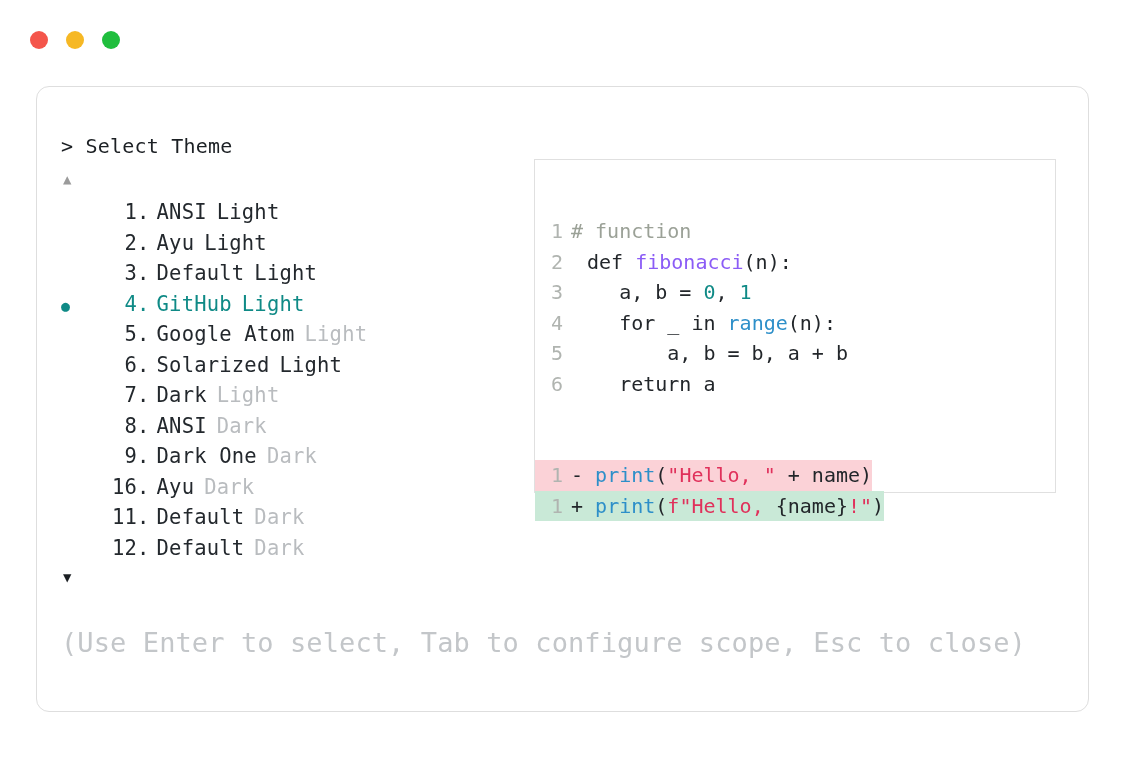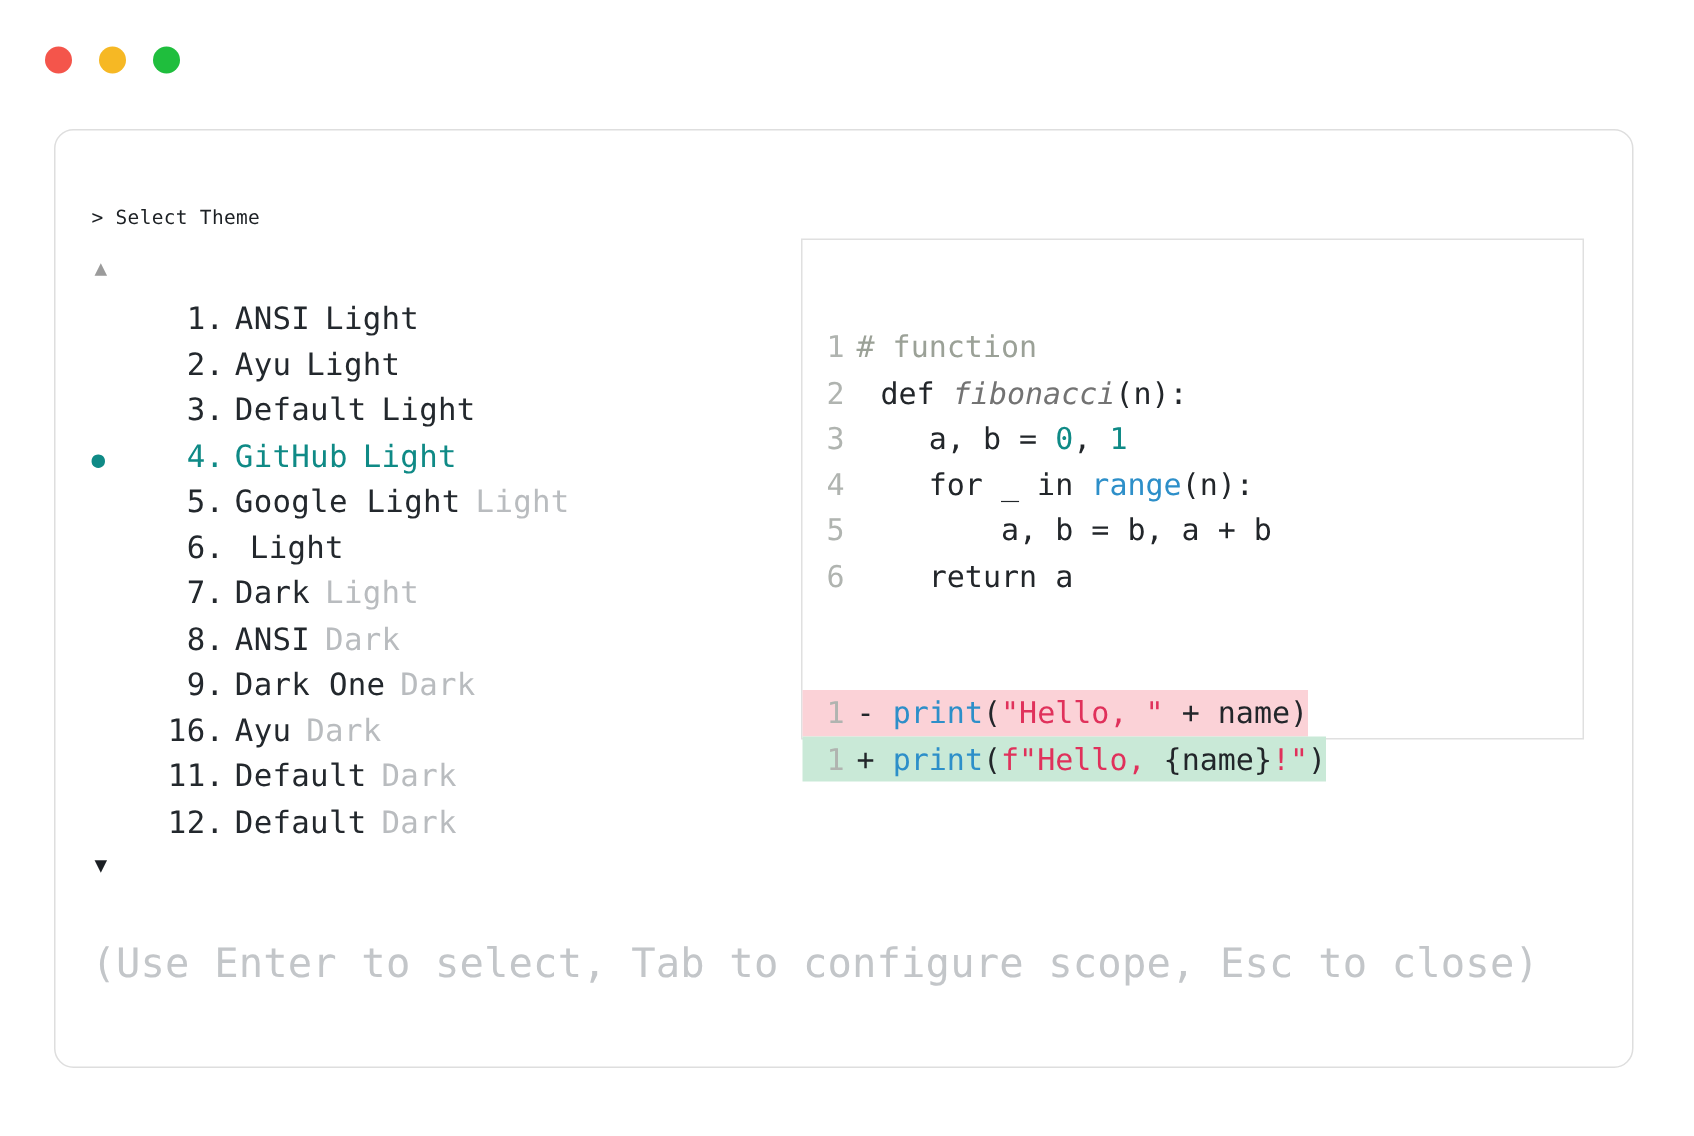--- a/index.html
+++ b/index.html
@@ -59,21 +59,21 @@
     width: 470px;
   }
   .right-pane {
     position: absolute;
     left: 497px;
     top: 46px;
     width: 532px;
   }
 
   .pane-heading {
-    font-size: 13px;
+    font-size: 20px;
     line-height: 26px;
     color: #1c2024;
     letter-spacing: 0.2px;
     white-space: pre;
   }
 
   
   .scroll-arrow {
     font-size: 14px;
     line-height: 16px;
@@ -166,21 +166,21 @@
     padding-left: 16px;
   }
   .diff-wrap { display: block; height: 30.5px; }
   .diff-del { background: #fbd2d7; }
   .diff-add { background: #c9e9d7; }
   .diff-sign { color: #22262a; }
 
   
   .tok-comment { color: #9ba197; }
   .tok-def     { color: #22262a; margin-left: 16px; }
-  .tok-fn      { color: #737373; font-style: italic; }
+  .tok-fn      { color: #8b5cf6; }
   .tok-punc    { color: #22262a; }
   .tok-plain   { color: #22262a; }
   .tok-num     { color: #0f8a86; }
   .tok-builtin { color: #2d8fc9; }
   .tok-call    { color: #2d8fc9; }
   .tok-str     { color: #e0315b; }
 
   
   .hint {
     position: absolute;
@@ -208,22 +208,22 @@
     <div class="left-pane">
       <div class="pane-heading">&gt; Select Theme</div>
 
       <div class="scroll-arrow up">▲</div>
 
       <ul class="theme-list" id="theme-list">
           <li class="theme-row"><span class="bullet-cell"></span><span class="idx-cell">1</span><span class="dot-cell">.</span><span class="name-cell">ANSI</span><span class="variant-cell variant-strong">Light</span></li>
           <li class="theme-row"><span class="bullet-cell"></span><span class="idx-cell">2</span><span class="dot-cell">.</span><span class="name-cell">Ayu</span><span class="variant-cell variant-strong">Light</span></li>
           <li class="theme-row"><span class="bullet-cell"></span><span class="idx-cell">3</span><span class="dot-cell">.</span><span class="name-cell">Default</span><span class="variant-cell variant-strong">Light</span></li>
           <li class="theme-row selected"><span class="bullet-cell">●</span><span class="idx-cell">4</span><span class="dot-cell">.</span><span class="name-cell">GitHub</span><span class="variant-cell ">Light</span></li>
-          <li class="theme-row"><span class="bullet-cell"></span><span class="idx-cell">5</span><span class="dot-cell">.</span><span class="name-cell">Google Light</span><span class="variant-cell variant-dim">Light</span></li>
-          <li class="theme-row"><span class="bullet-cell"></span><span class="idx-cell">6</span><span class="dot-cell">.</span><span class="variant-cell variant-strong">Light</span></li>
+          <li class="theme-row"><span class="bullet-cell"></span><span class="idx-cell">5</span><span class="dot-cell">.</span><span class="name-cell">Google Atom</span><span class="variant-cell variant-dim">Light</span></li>
+          <li class="theme-row"><span class="bullet-cell"></span><span class="idx-cell">6</span><span class="dot-cell">.</span><span class="name-cell">Solarized</span><span class="variant-cell variant-strong">Light</span></li>
           <li class="theme-row"><span class="bullet-cell"></span><span class="idx-cell">7</span><span class="dot-cell">.</span><span class="name-cell">Dark</span><span class="variant-cell variant-dim">Light</span></li>
           <li class="theme-row"><span class="bullet-cell"></span><span class="idx-cell">8</span><span class="dot-cell">.</span><span class="name-cell">ANSI</span><span class="variant-cell variant-dim">Dark</span></li>
           <li class="theme-row"><span class="bullet-cell"></span><span class="idx-cell">9</span><span class="dot-cell">.</span><span class="name-cell">Dark One</span><span class="variant-cell variant-dim">Dark</span></li>
           <li class="theme-row"><span class="bullet-cell"></span><span class="idx-cell">16</span><span class="dot-cell">.</span><span class="name-cell">Ayu</span><span class="variant-cell variant-dim">Dark</span></li>
           <li class="theme-row"><span class="bullet-cell"></span><span class="idx-cell">11</span><span class="dot-cell">.</span><span class="name-cell">Default</span><span class="variant-cell variant-dim">Dark</span></li>
           <li class="theme-row"><span class="bullet-cell"></span><span class="idx-cell">12</span><span class="dot-cell">.</span><span class="name-cell">Default</span><span class="variant-cell variant-dim">Dark</span></li>
         </ul>
 
       <div class="scroll-arrow down">▼</div>
     </div>

